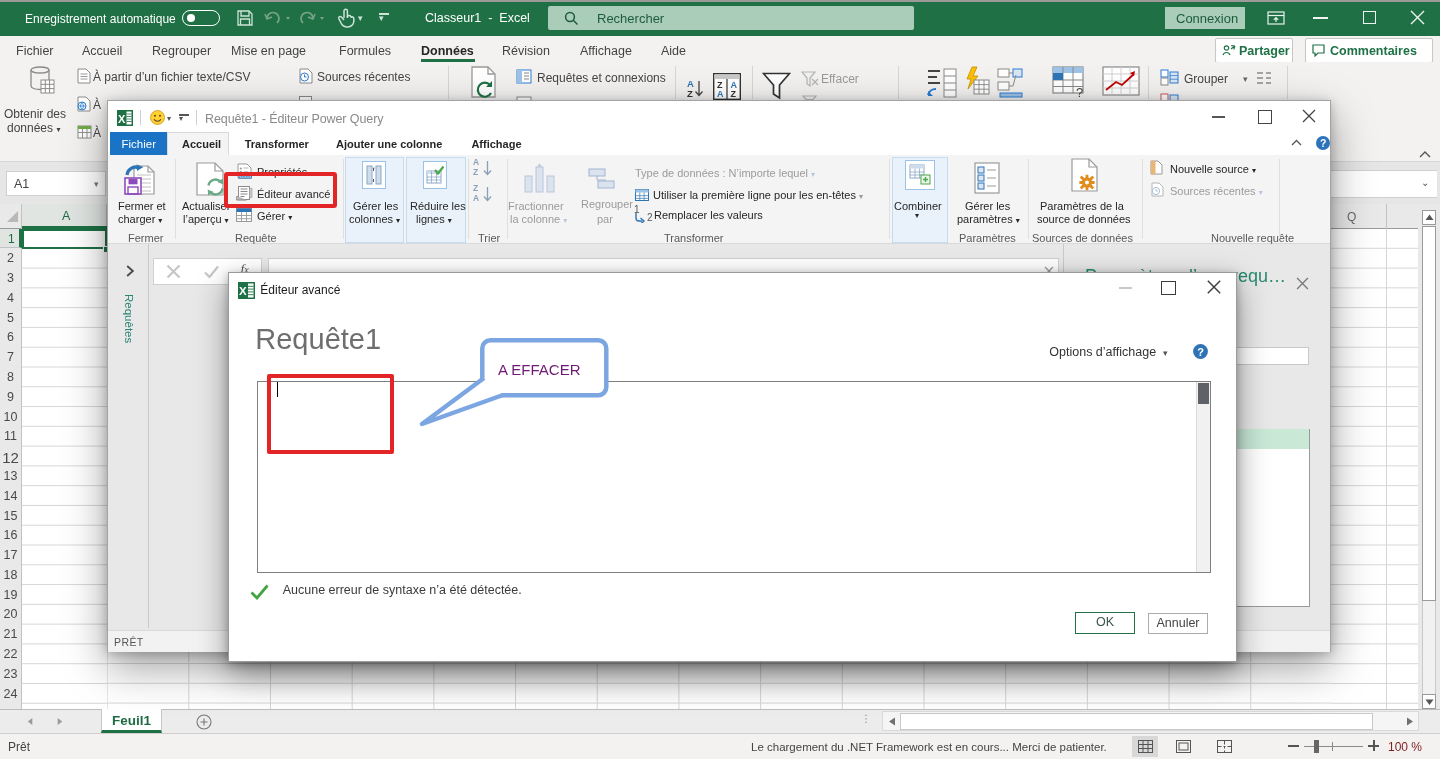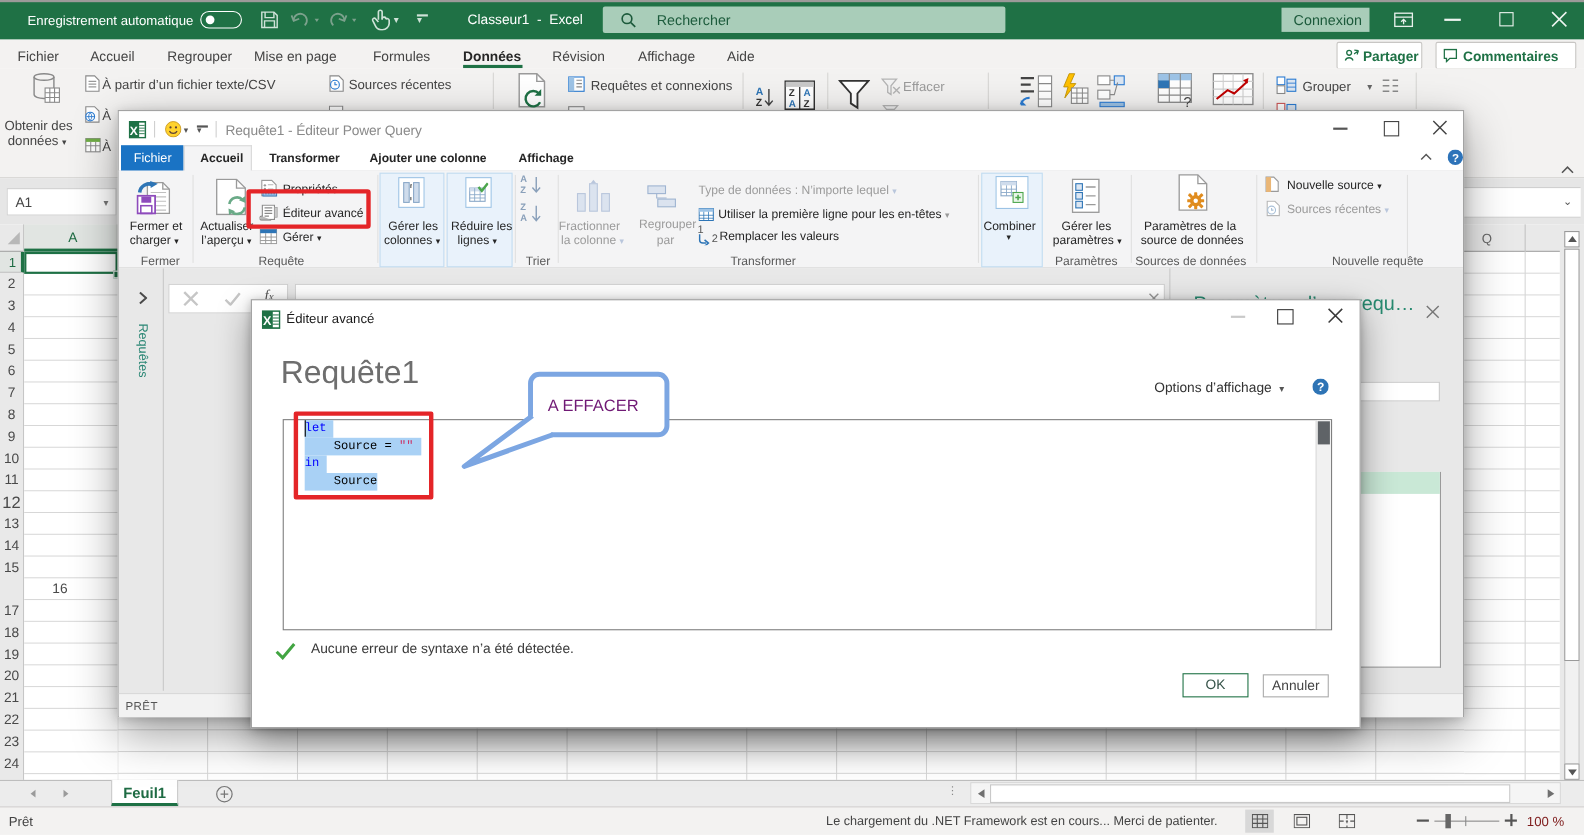--- a/index.html
+++ b/index.html
@@ -281,21 +281,21 @@
  <div class="abs" style="left:0;top:330.3px;width:21px;text-align:center;font-size:12.5px;color:#494949;">6</div>
  <div class="abs" style="left:0;top:350.1px;width:21px;text-align:center;font-size:12.5px;color:#494949;">7</div>
  <div class="abs" style="left:0;top:369.9px;width:21px;text-align:center;font-size:12.5px;color:#494949;">8</div>
  <div class="abs" style="left:0;top:389.7px;width:21px;text-align:center;font-size:12.5px;color:#494949;">9</div>
  <div class="abs" style="left:0;top:409.5px;width:21px;text-align:center;font-size:12.5px;color:#494949;">10</div>
  <div class="abs" style="left:0;top:429.3px;width:21px;text-align:center;font-size:12.5px;color:#494949;">11</div>
  <div class="abs" style="left:0;top:449.1px;width:21px;text-align:center;font-size:15px;color:#494949;">12</div>
  <div class="abs" style="left:0;top:468.9px;width:21px;text-align:center;font-size:12.5px;color:#494949;">13</div>
  <div class="abs" style="left:0;top:488.7px;width:21px;text-align:center;font-size:12.5px;color:#494949;">14</div>
  <div class="abs" style="left:0;top:508.5px;width:21px;text-align:center;font-size:12.5px;color:#494949;">15</div>
- <div class="abs" style="left:0;top:528.2px;width:21px;text-align:center;font-size:12.5px;color:#494949;padding-left:44px;">16</div>
+ <div class="abs" style="left:0;top:528.2px;width:21px;text-align:center;font-size:12.5px;color:#494949;">16</div>
  <div class="abs" style="left:0;top:548.0px;width:21px;text-align:center;font-size:12.5px;color:#494949;">17</div>
  <div class="abs" style="left:0;top:567.8px;width:21px;text-align:center;font-size:12.5px;color:#494949;">18</div>
  <div class="abs" style="left:0;top:587.6px;width:21px;text-align:center;font-size:12.5px;color:#494949;">19</div>
  <div class="abs" style="left:0;top:607.4px;width:21px;text-align:center;font-size:12.5px;color:#494949;">20</div>
  <div class="abs" style="left:0;top:627.2px;width:21px;text-align:center;font-size:12.5px;color:#494949;">21</div>
  <div class="abs" style="left:0;top:647.0px;width:21px;text-align:center;font-size:12.5px;color:#494949;">22</div>
  <div class="abs" style="left:0;top:666.8px;width:21px;text-align:center;font-size:12.5px;color:#494949;">23</div>
  <div class="abs" style="left:0;top:686.6px;width:21px;text-align:center;font-size:12.5px;color:#494949;">24</div>
 </div>
 
@@ -652,26 +652,20 @@
  <div class="abs txt" style="left:820px;top:72.4px;font-size:12.5px;color:#333;">Options d’affichage&nbsp;&nbsp;<span style="font-size:9px;color:#555;">▾</span></div>
  <svg class="abs" style="left:963.5px;top:71.4px;" width="15" height="15" viewBox="0 0 15 15">
   <circle cx="7.5" cy="7.5" r="7.4" fill="#2e74b5"></circle>
   <text x="4.3" y="11.5" font-size="11" font-weight="bold" fill="#fff" font-family="Liberation Sans">?</text>
  </svg>
 
  <div class="abs" style="left:27.7px;top:108.2px;width:954px;height:192.8px;background:#fff;border:1px solid #7f7f7f;box-sizing:border-box;"></div>
  <div class="abs" style="left:967.2px;top:109.2px;width:13.5px;height:190.8px;background:#f1f1f1;border-left:1px solid #dcdcdc;box-sizing:border-box;"></div>
  <div class="abs" style="left:968.7px;top:110.6px;width:11px;height:21px;background:#5f6367;"></div>
 
- <div class="abs" style="left:47.7px;top:109.2px;font-family:'Liberation Mono',monospace;font-size:11px;line-height:16px;color:#000;">
-  <div style="height:16px;"><span class="sel"><span style="color:#0000ff;">let</span>&nbsp;</span></div>
-  <div style="height:16px;"><span class="sel">&nbsp;&nbsp;&nbsp;&nbsp;Source&nbsp;=&nbsp;<span style="color:#cc3366;">""</span>&nbsp;</span></div>
-  <div style="height:16px;"><span class="sel"><span style="color:#0000ff;">in</span>&nbsp;</span></div>
-  <div style="height:16px;"><span class="sel">&nbsp;&nbsp;&nbsp;&nbsp;Source</span></div>
- </div>
  <div class="abs" style="left:47.3px;top:109.7px;width:1.6px;height:14.5px;background:#000;"></div>
 
  <svg class="abs" style="left:21px;top:310.4px;" width="19" height="17" viewBox="0 0 19 17">
   <path d="M1.5 9.5 L7 15 L17.5 2.5" fill="none" stroke="#42a542" stroke-width="2.8"></path>
  </svg>
  <div class="abs txt" style="left:53.4px;top:310.4px;font-size:12.5px;color:#3a3a3a;">Aucune erreur de syntaxe n’a été détectée.</div>
 
  <div class="abs" style="left:845.7px;top:339.8px;width:60px;height:21.8px;background:#fff;border:1px solid #217346;box-sizing:border-box;text-align:center;font-size:12.5px;color:#37544a;line-height:19.5px;">OK</div>
  <div class="abs" style="left:918.7px;top:340px;width:60px;height:21.6px;background:#fff;border:1px solid #ababab;box-sizing:border-box;text-align:center;font-size:12.5px;color:#444;line-height:19.5px;">Annuler</div>
 </div>

